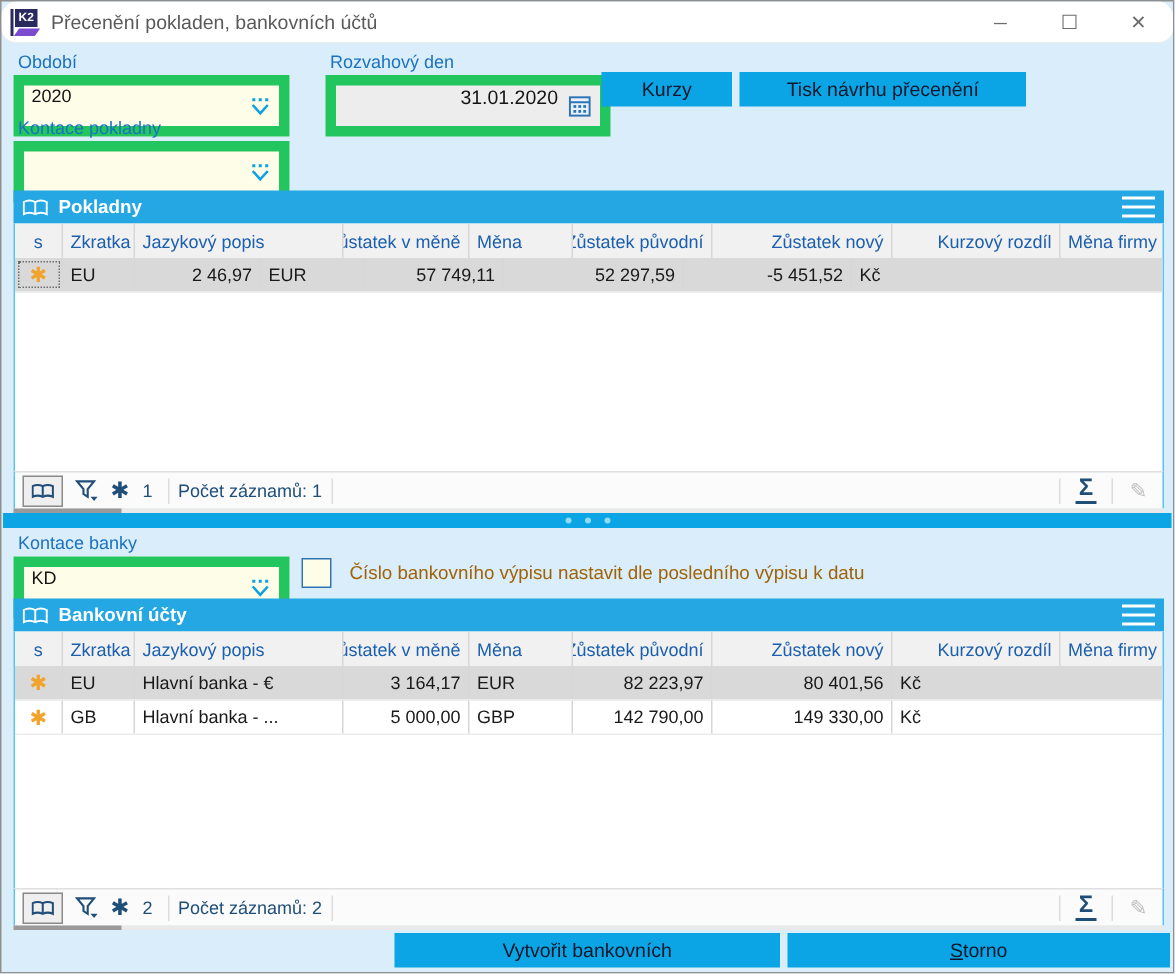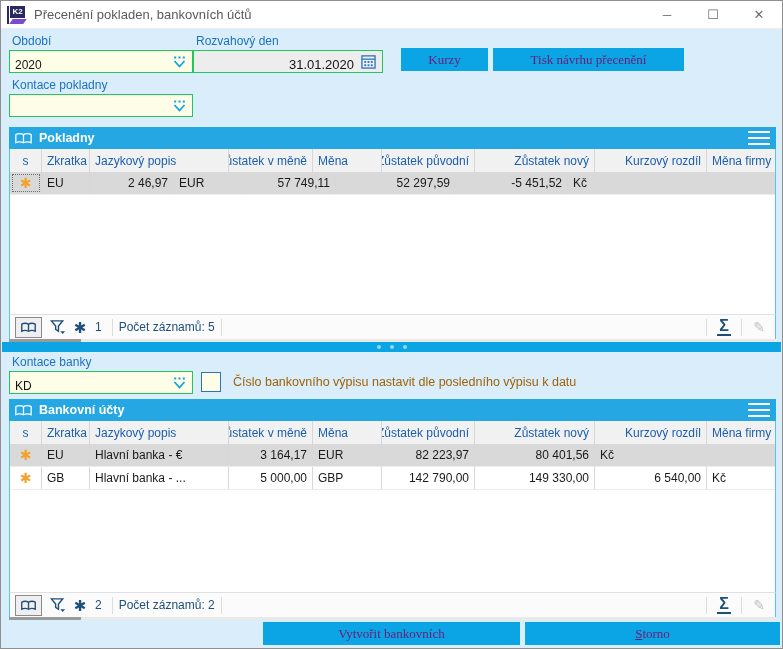--- a/index.html
+++ b/index.html
@@ -2,48 +2,48 @@
 <html><head>
 <meta charset="utf-8">
 <style>
   * { margin:0; padding:0; box-sizing:border-box; }
   body { font-family:"Liberation Sans", sans-serif; background:#fff; }
   .window { position:relative; width:783px; height:649px; background:#d9edfa;
             border:1px solid #8f8f8f; overflow:hidden; }
 
   
   .titlebar { position:absolute; top:0; left:0; right:0; height:28px; background:#fff;
-              border-bottom:1px solid #ececec; display:flex; align-items:center; padding-left:6px; }
+              border-bottom:1px solid #ececec; display:flex; align-items:center; padding-left:6px;border-radius:10px; }
   .k2logo { position:relative; width:19px; height:18px; margin-right:8px; }
   .k2badge { position:absolute; top:0; left:3px; width:15px; height:12px; background:#2b2a5e;
              color:#fff; font-size:8px; font-weight:bold; display:flex; align-items:center;
              justify-content:center; letter-spacing:0; }
   .k2swoosh { position:absolute; bottom:0; left:4px; width:14px; height:5px; background:#7a4bd0;
               transform:skewX(-35deg); }
   .k2bar { position:absolute; top:0; left:0; width:2px; height:18px; background:#2b2a5e; }
   .wtitle { font-size:13px; color:#5a5a5a; }
   .winbtns { margin-left:auto; display:flex; height:28px; }
   .winbtn { width:46px; height:28px; display:flex; align-items:center; justify-content:center;
             color:#6d6d6d; font-size:12px; cursor:pointer; }
   .winbtn.max { font-size:13px; }
   .winbtn.close { font-size:13px; }
 
   
   .flabel { display:block; color:#1b72c0; font-size:12px; margin:0 0 2px 3px; }
   .group { position:absolute; }
-  .field { height:23px; background:#fefde7; border:1px solid #22c55e; display:flex;
-           align-items:flex-end; padding:0 5px; cursor:text; }
+  .field { height:41px; background:#fefde7; border:7px solid #22c55e; display:flex;
+           align-items:flex-start; padding:0 5px; cursor:text; }
   .field.gray { background:#ededed;padding-left:31px; }
   .fval { font-size:12px; color:#141414; flex:1; white-space:nowrap; overflow:hidden; }
   .fval.right { text-align:right; padding-right:5px; }
   .dropbtn { width:16px; height:100%; display:flex; align-items:center; justify-content:center; cursor:pointer; }
   .calbtn { width:18px; height:100%; display:flex; align-items:center; justify-content:center; cursor:pointer; }
 
-  .cybtn { position:absolute; background:#0ba5e6; color:#701a75; font-size:13px; border:none;
-           display:flex; align-items:center; justify-content:center; cursor:pointer;font-family:Liberation Serif, serif; }
+  .cybtn { position:absolute; background:#0ba5e6; color:#0f172a; font-size:13px; border:none;
+           display:flex; align-items:center; justify-content:center; cursor:pointer; }
 
   
   .checkbox { position:absolute; left:200px; top:371px; width:20px; height:20px;
               background:#fdfde8; border:1px solid #2e74b5; cursor:pointer; }
   .cblabel { position:absolute; left:232px; top:374px; font-size:12.5px; color:#a16207; cursor:pointer; }
 
   
   .panel { position:absolute; left:8px; width:767px; display:flex; flex-direction:column; }
   .phead { height:22px; background:#24a7e2; display:flex; align-items:center; padding:0 4px 0 6px; }
   .ptitle { font-weight:bold; font-size:12.5px; color:#fff; margin-left:7px; flex:1; }
@@ -124,21 +124,21 @@
               <rect x="1.2" y="0.5" width="2" height="2"></rect>
               <rect x="5.5" y="0.5" width="2" height="2"></rect>
               <rect x="9.8" y="0.5" width="2" height="2"></rect>
             </g>
             <polyline points="1.5,5 6.5,10.5 11.5,5" fill="none" stroke="#0aa2e3" stroke-width="1.7"></polyline>
           </svg>
       </span>
     </div>
   </div>
 
-  <div class="group" style="left:192px; top:33px; width:190px;">
+  <div class="group" style="left:216px; top:33px; width:190px;">
     <span class="flabel">Rozvahový den</span>
     <div class="field gray">
       <span class="fval right" style="font-size:13px;">31.01.2020</span>
       <span class="calbtn">
         <svg width="15" height="15" viewBox="0 0 16 16">
             <rect x="1" y="2" width="14" height="13" fill="#eaf3fb" stroke="#2e74b5" stroke-width="1.4"></rect>
             <line x1="1" y1="5.5" x2="15" y2="5.5" stroke="#2e74b5" stroke-width="1.4"></line>
             <g fill="#2e74b5">
               <rect x="3.5" y="7.5" width="2" height="2"></rect>
               <rect x="7" y="7.5" width="2" height="2"></rect>
@@ -221,21 +221,21 @@
         <svg width="16" height="16" viewBox="0 0 17 17">
             <path d="M1.5 2 H13.5 L9 7.5 V13 L6 11 V7.5 Z" fill="none" stroke="#1f4e79" stroke-width="1.5"></path>
             <polygon points="11,13 16,13 13.5,16" fill="#1f4e79"></polygon>
           </svg>
       </span>
       <span class="ftool">
           <span class="fast">✱</span>
         </span>
       <span class="fcount">1</span>
       <span class="fsep"></span>
-      <span class="frecords">Počet záznamů: 5</span>
+      <span class="frecords">Počet záznamů: 1</span>
       <span class="fsep"></span>
       <span class="fspacer"></span>
       <span class="fsep"></span>
       <span class="ftool">
           <span class="fsum">Σ</span>
         </span>
       <span class="fsep"></span>
       <span class="ftool">
           <span class="fpencil">✎</span>
         </span>
@@ -310,21 +310,20 @@
       <div class="trow">
         <span class="tcell c0 ctr">
             <span class="ast">✱</span>
           </span>
         <span class="tcell c1">GB</span>
         <span class="tcell c2">Hlavní banka - ...</span>
         <span class="tcell c3 num">5 000,00</span>
         <span class="tcell c4">GBP</span>
         <span class="tcell c5 num">142 790,00</span>
         <span class="tcell c6 num">149 330,00</span>
-        <span class="tcell c7 num">6 540,00</span>
         <span class="tcell c8">Kč</span>
       </div>
     </div>
     <div class="pfoot">
       <span class="ficonbtn">
         <svg width="15" height="11" viewBox="0 0 20 14">
             <path d="M1 2.5 C4 1 7 1 10 2.5 C13 1 16 1 19 2.5 L19 12 C16 10.5 13 10.5 10 12 C7 10.5 4 10.5 1 12 Z" fill="none" stroke="#1f4e79" stroke-width="1.8"></path>
             <line x1="10" y1="2.5" x2="10" y2="12" stroke="#1f4e79" stroke-width="1.8"></line>
           </svg>
       </span>

